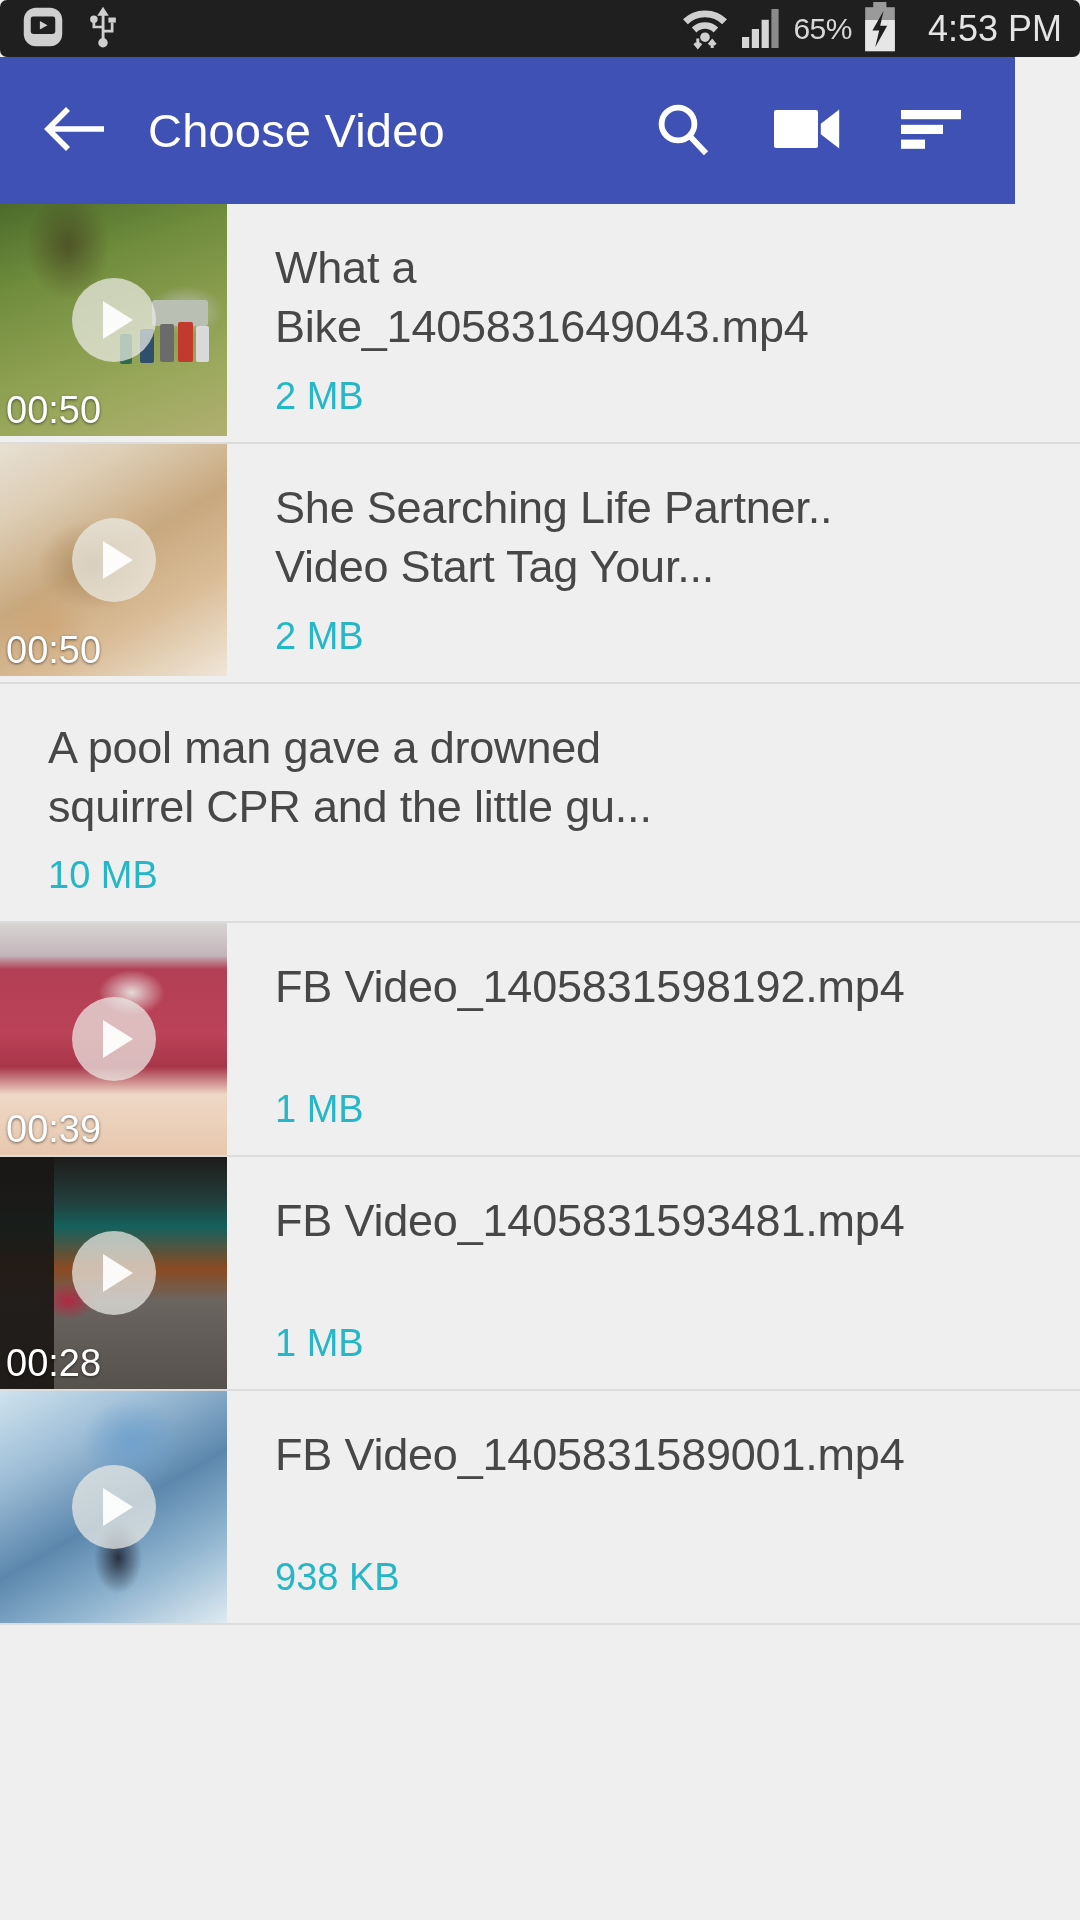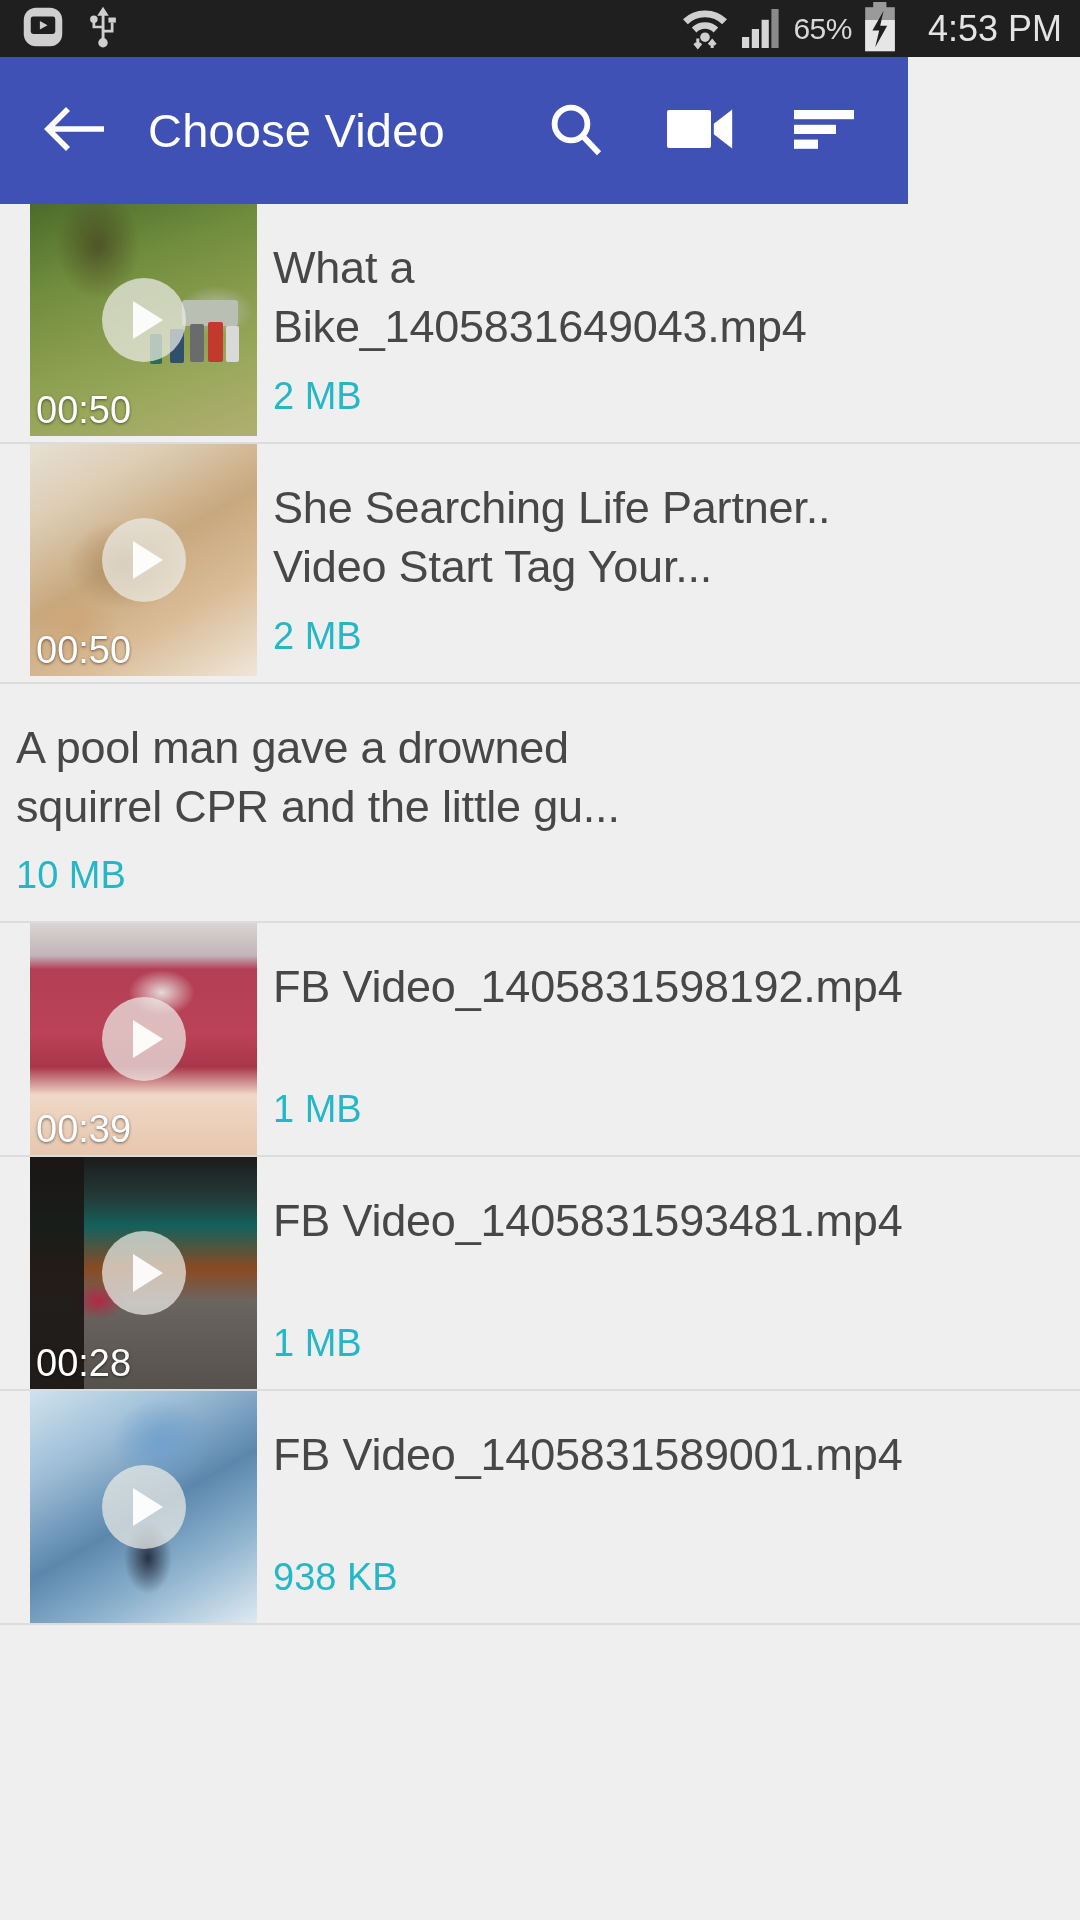--- a/index.html
+++ b/index.html
@@ -10,34 +10,35 @@
     overflow:hidden;
   }
 
   
   .status-bar{
     position:relative;
     height:57px; width:1080px;
     background:#1f1f1f;
     display:flex; align-items:center;
     padding:0 18px 0 22px;
+    border-radius:7px;
   }
   .sb-left{ display:flex; align-items:center; gap:22px; }
   .sb-right{ margin-left:auto; display:flex; align-items:center; gap:10px; }
   .sb-battery-pct{
     color:#d8d8d8; font-size:30px; letter-spacing:-0.5px;
     font-family:"Liberation Sans", sans-serif;
   }
   .sb-clock{
     color:#e4e4e4; font-size:36px; letter-spacing:0px; margin-left:20px;
   }
 
   
   .app-bar{
-    height:147px; width:908px;
+    height:147px; width:1015px;
     background:#4051b5;
     display:flex; align-items:center;
     padding:0 30px 0 40px;
   }
   .back-btn{ width:70px; height:70px; display:flex; align-items:center; justify-content:center; }
   .app-title{
     color:#ffffff; font-size:47px; font-weight:400;
     margin-left:38px; white-space:nowrap;
     letter-spacing:0.2px;
   }
@@ -52,21 +53,20 @@
     border-bottom:2px solid #dcdcdc;
     position:relative;
   }
   .thumb-wrap{
     position:relative;
     width:227px; min-width:227px;
     height:232px;
     overflow:hidden;
     background:#333;
     flex-shrink:0;
-    margin-left:30px;
   }
   .thumb-img{ position:absolute; inset:0; }
   .play-overlay{
     position:absolute; left:50%; top:50%;
     transform:translate(-50%,-50%);
     width:84px; height:84px; border-radius:50%;
     background:rgba(235,235,230,0.72);
     display:flex; align-items:center; justify-content:center;
   }
   .play-tri{
@@ -80,20 +80,21 @@
     position:absolute; left:6px; bottom:4px;
     color:#ffffff; font-size:38px;
     text-shadow:0 1px 3px rgba(0,0,0,0.55);
     letter-spacing:0px;
   }
   .row-info{
     flex:1; min-width:0;
     padding:34px 8px 24px 16px;
     display:flex; flex-direction:column;
     justify-content:flex-start;
+    margin-left:32px;
   }
   .row-title{
     color:#474747; font-size:45px; line-height:1.32;
     font-weight:400;
     overflow:hidden;
     letter-spacing:-0.2px;
     white-space:pre-line;
   }
   .row-size{
     color:#25b7c8; font-size:38px;

